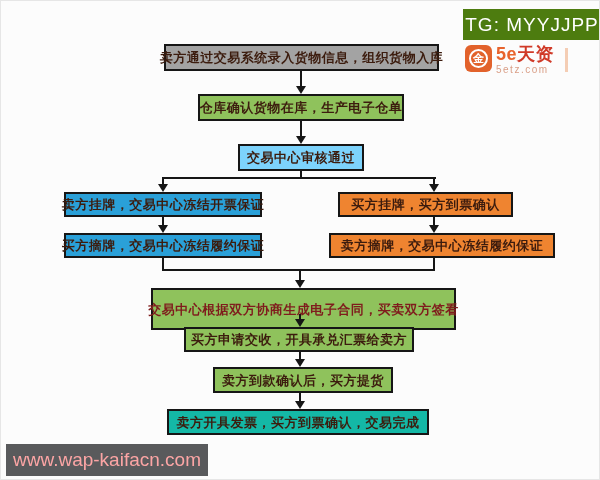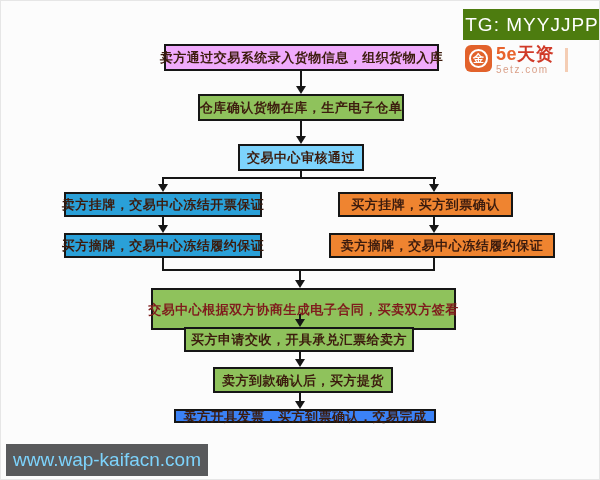--- a/index.html
+++ b/index.html
@@ -52,41 +52,41 @@
   .brand .b1{color:#e8632c;}
   .brand .b2{color:#d03a28;}
   .domain{font-size:10px;color:#d99e86;margin-top:2px;letter-spacing:1.5px;}
   .logo-sep{position:absolute;left:100px;top:3px;width:3px;height:24px;background:#f4cdb4;}
 </style>
 </head>
 <body>
 
 <div class="screen">
 
-  <div class="node" style="left: 163px; top: 43px; width: 275px; height: 27px; background: #f0abfc; color: rgb(60, 28, 14);">卖方通过交易系统录入货物信息，组织货物入库</div>
+  <div class="node" style="left: 163px; top: 43px; width: 275px; height: 27px; background: #a3a3a3; color: rgb(60, 28, 14);">卖方通过交易系统录入货物信息，组织货物入库</div>
 
   <div class="node" style="left: 197px; top: 93px; width: 206px; height: 27px; background: rgb(143, 194, 92); color: rgb(60, 28, 14);">仓库确认货物在库，生产电子仓单</div>
 
   <div class="node" style="left: 237px; top: 143px; width: 126px; height: 27px; background: #7dd3fc; color: rgb(60, 28, 14);">交易中心审核通过</div>
 
   <div class="node" style="left: 63px; top: 191px; width: 198px; height: 25px; background: rgb(42, 160, 216); color: rgb(60, 28, 14);">卖方挂牌，交易中心冻结开票保证</div>
 
   <div class="node" style="left: 63px; top: 232px; width: 198px; height: 25px; background: rgb(42, 160, 216); color: rgb(60, 28, 14);">买方摘牌，交易中心冻结履约保证</div>
 
   <div class="node" style="left: 337px; top: 191px; width: 175px; height: 25px; background: rgb(239, 132, 48); color: rgb(60, 28, 14);">买方挂牌，买方到票确认</div>
 
   <div class="node" style="left: 328px; top: 232px; width: 226px; height: 25px; background: rgb(239, 132, 48); color: rgb(60, 28, 14);">卖方摘牌，交易中心冻结履约保证</div>
 
   <div class="node" style="left: 150px; top: 287px; width: 305px; height: 42px; background: rgb(143, 194, 92); color: #7f1d1d;">交易中心根据双方协商生成电子合同，买卖双方签看</div>
 
   <div class="node" style="left: 212px; top: 366px; width: 180px; height: 26px; background: rgb(143, 194, 92); color: rgb(60, 28, 14);">卖方到款确认后，买方提货</div>
 
   <div class="node" style="left: 183px; top: 326px; width: 230px; height: 25px; background: rgb(143, 194, 92); color: rgb(60, 28, 14);">买方申请交收，开具承兑汇票给卖方</div>
 
-  <div class="node" style="left: 173px; top: 408px; width: 262px; height: 14px; background: #3b82f6; color: rgb(60, 28, 14);">卖方开具发票，买方到票确认，交易完成</div>
+  <div class="node" style="left: 166px; top: 408px; width: 262px; height: 26px; background: #14b8a6; color: rgb(60, 28, 14);">卖方开具发票，买方到票确认，交易完成</div>
 
   <div class="varrow" style="left:295px;top:70px;height:23px"></div>
   <div class="varrow" style="left:295px;top:120px;height:23px"></div>
 
   <div class="vline" style="left:299px;top:170px;width:2px;height:8px"></div>
   <div class="hline" style="left:161px;top:176px;width:274px;height:2px"></div>
   <div class="varrow" style="left:157px;top:178px;height:13px"></div>
   <div class="varrow" style="left:428px;top:178px;height:13px"></div>
 
   <div class="varrow" style="left:157px;top:216px;height:16px"></div>
@@ -111,17 +111,17 @@
     </div>
     <div class="logo-text">
       <div class="brand">
         <span class="b1">5e</span><span class="b2">天资</span>
       </div>
       <div class="domain">5etz.com</div>
     </div>
     <div class="logo-sep"></div>
   </div>
 
-  <div class="badge watermark" style="background: rgb(89, 90, 92); color: #7dd3fc;">
+  <div class="badge watermark" style="background: rgb(89, 90, 92); color: #fca5a5;">
     <span>www.wap-kaifacn.com</span>
   </div>
 
 </div>
 
 </body></html>

